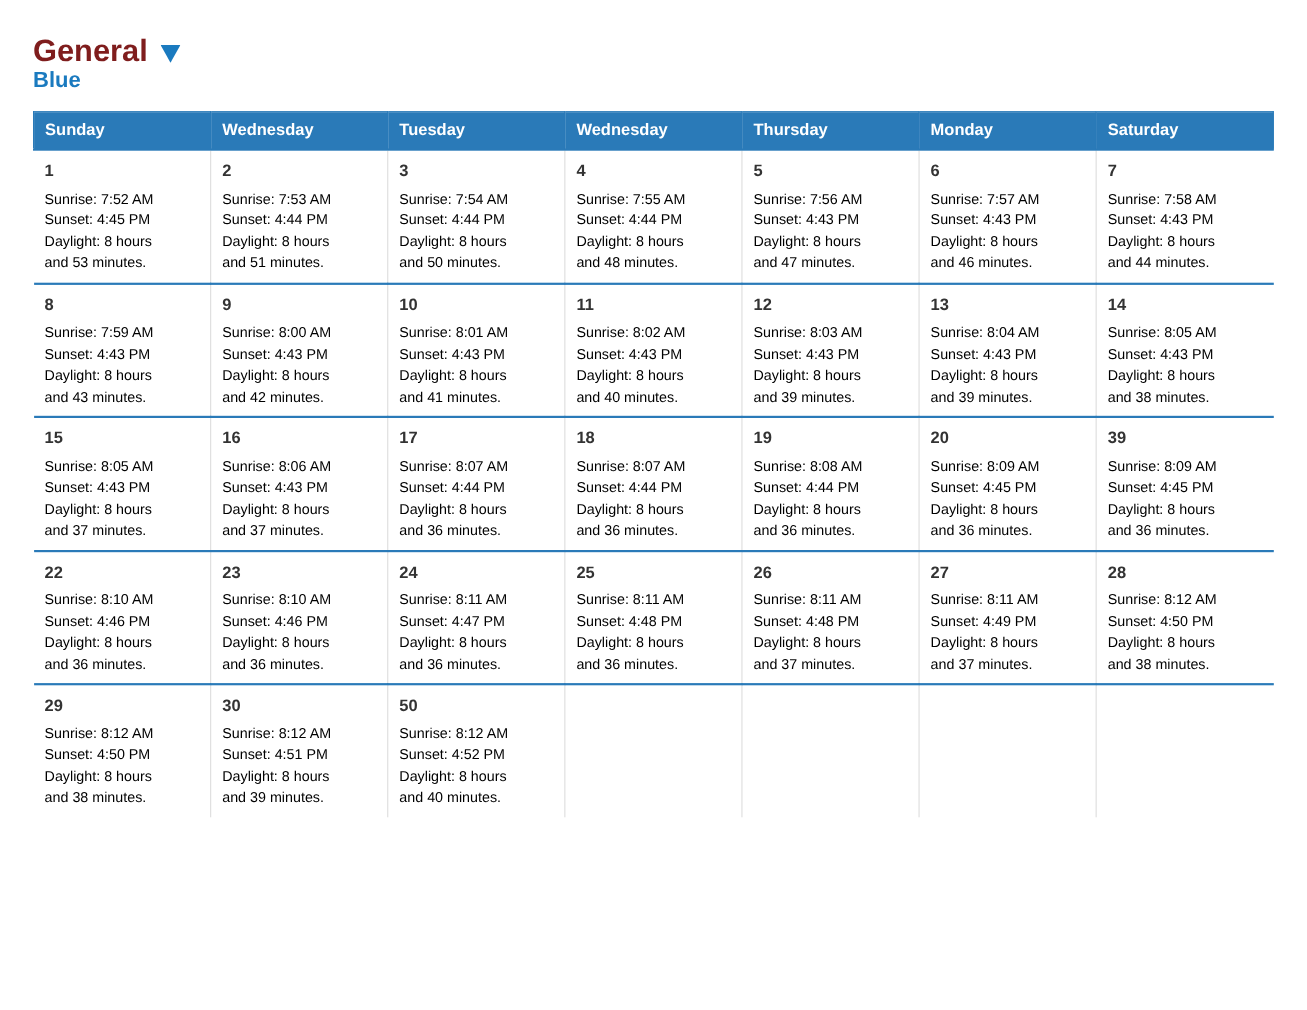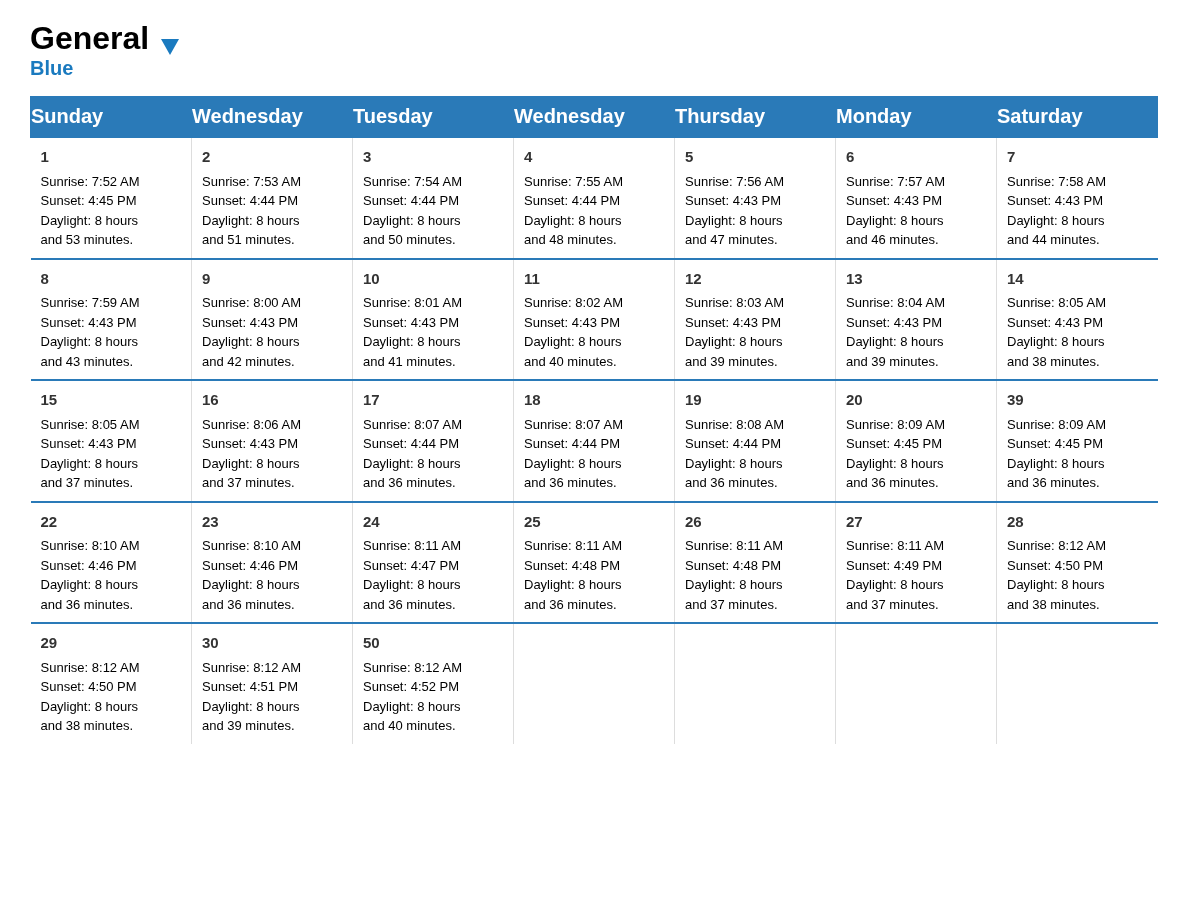--- a/index.html
+++ b/index.html
@@ -38,23 +38,23 @@
     table {
       width: 100%;
       border-collapse: collapse;
       table-layout: fixed;
     }
     thead tr {
       background-color: #2a7ab8;
     }
     thead th {
       color: #fff;
-      font-size: 20px;
+      font-size: 15px;
       font-weight: bold;
-      padding: 8px 0;
+      padding: 8px 10px;
       text-align: left;
       border: 1px solid #2a7ab8;
     }
     tbody tr {
       border-top: 2px solid #2a7ab8;
     }
     tbody td {
       vertical-align: top;
       padding: 8px 10px;
       font-size: 13px;
@@ -76,21 +76,21 @@
       font-size: 13px;
       color: #000000;
     }
   </style>
 </head>
 <body>
 
 <div class="header">
   <div class="logo">
   <div style="display:flex;align-items:center;gap:0;">
-    <span style="font-size:32px;font-weight:bold;color:#000000;">General</span>
+    <span style="font-size:28px;font-weight:bold;color:#7f1d1d;margin-top:10px;">General</span>
     <span style="display:inline-block;width:0;height:0;border-left:9px solid transparent;border-right:0px solid transparent;border-top:0px solid transparent;border-bottom:0px solid transparent;margin-left:3px;">
       <svg width="18" height="18" viewBox="0 0 18 18">
             <polygon points="0,0 18,0 9,16" fill="#1a7abf"></polygon>
           </svg>
     </span>
   </div>
   <div>
     <span style="font-size:20px;font-weight:bold;color:#1a7abf;">Blue</span>
   </div>
 </div>

